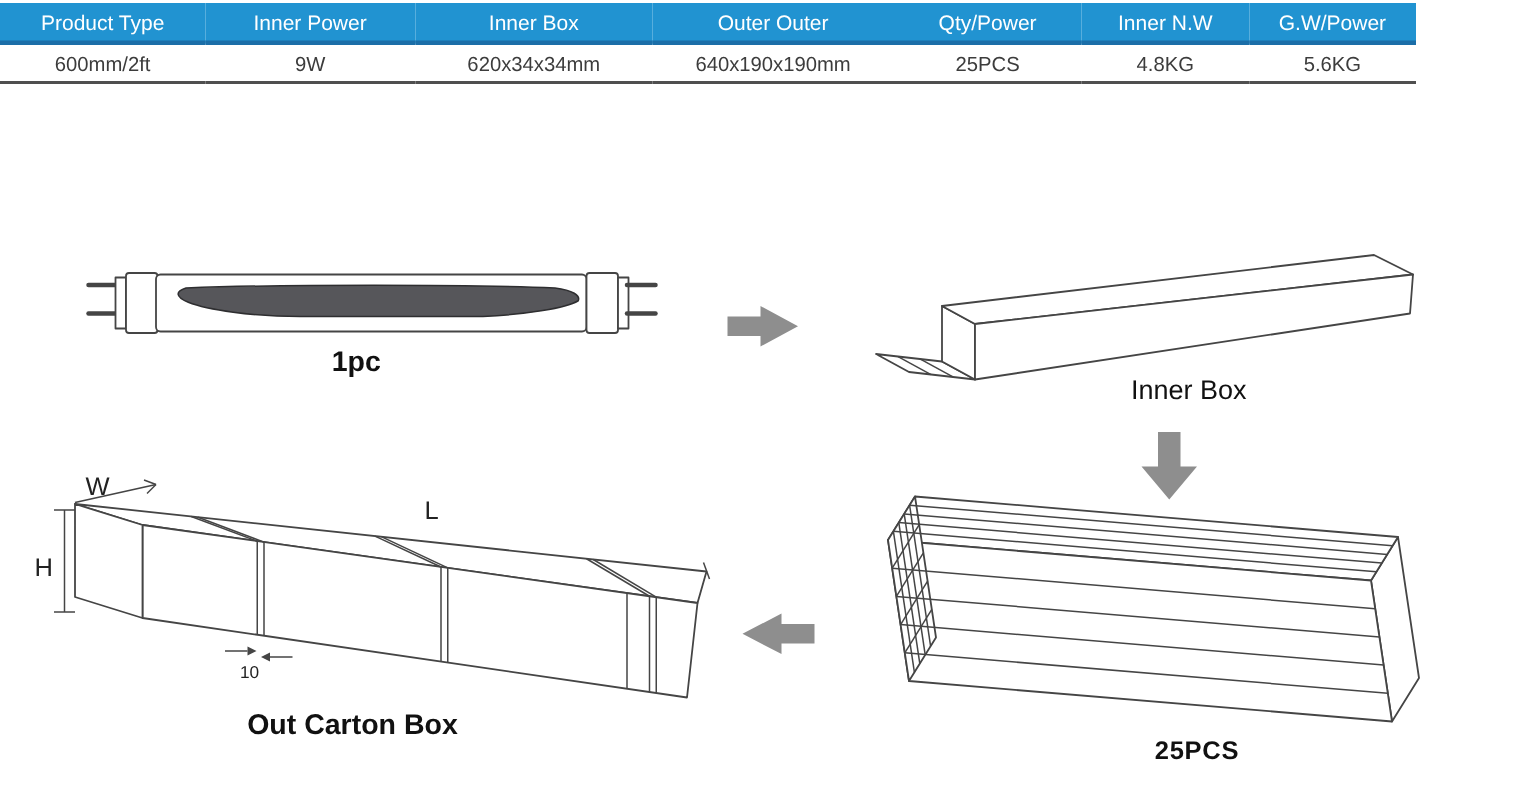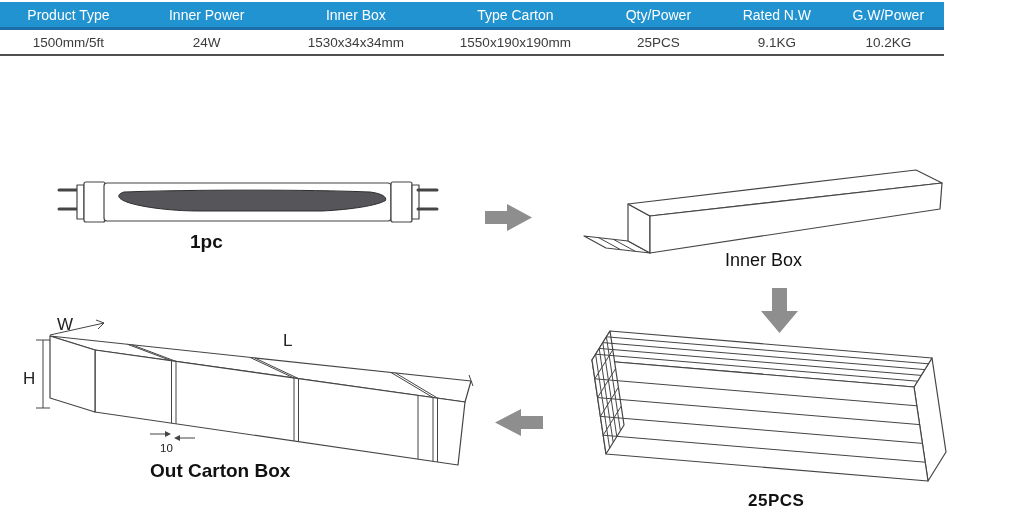--- a/index.html
+++ b/index.html
@@ -15,25 +15,25 @@
   
   svg.diagram{position:absolute;left:0;top:0;}
   .face{fill:#ffffff;stroke:#454545;stroke-width:1.2;stroke-linejoin:round;}
   .ln{fill:none;stroke:#454545;stroke-width:1.1;stroke-linejoin:round;stroke-linecap:round;}
   .thin{fill:none;stroke:#454545;stroke-width:1;}
   .arrow{fill:#8e8e8e;}
   .dimhead{fill:#454545;stroke:none;}
   svg text{font-family:"Liberation Sans",sans-serif;fill:#222;}
   .dim-letter{font-size:17px;}
   .dim-small{font-size:11.5px;}
-  .diag-label{position:absolute;color:#111;text-align:left;}
+  .diag-label{position:absolute;color:#111;text-align:center;}
   .lbl-1pc{left:190px;top:231px;width:95px;font-size:19px;font-weight:600;}
   .lbl-inner{left:725px;top:250px;width:135px;font-size:18px;font-weight:500;}
   .lbl-25pcs{left:748px;top:491px;width:100px;font-size:17px;font-weight:700;letter-spacing:.5px;}
-  .lbl-carton{left:150px;top:460px;width:170px;font-size:19px;font-weight:600;}
+  .lbl-carton{left:150px;top:473px;width:170px;font-size:19px;font-weight:600;}
 </style>
 </head>
 <body>
 
 <div class="page">
 
   <table class="spec">
     <colgroup>
       <col style="width:14.5%">
         <col style="width:14.8%">
@@ -41,35 +41,35 @@
       <col style="width:17%">
         <col style="width:13.3%">
         <col style="width:11.8%">
         <col style="width:11.8%">
     </colgroup>
     <thead>
       <tr>
         <th>Product Type</th>
         <th>Inner Power</th>
         <th>Inner Box</th>
-        <th>Type Carton</th>
+        <th>Outer Outer</th>
         <th>Qty/Power</th>
-        <th>Rated N.W</th>
+        <th>Inner N.W</th>
         <th>G.W/Power</th>
       </tr>
     </thead>
     <tbody>
       <tr>
-        <td>1500mm/5ft</td>
-        <td>24W</td>
-        <td>1530x34x34mm</td>
-        <td>1550x190x190mm</td>
+        <td>600mm/2ft</td>
+        <td>9W</td>
+        <td>620x34x34mm</td>
+        <td>640x190x190mm</td>
         <td>25PCS</td>
-        <td>9.1KG</td>
-        <td>10.2KG</td>
+        <td>4.8KG</td>
+        <td>5.6KG</td>
       </tr>
     </tbody>
   </table>
 
   <svg class="diagram" width="1020" height="528" viewBox="0 0 1020 528">
 
     <g>
       <line class="ln" style="stroke-width:3" x1="59" y1="190" x2="78" y2="190"></line>
       <line class="ln" style="stroke-width:3" x1="59" y1="209" x2="78" y2="209"></line>
       <rect class="face" x="77" y="185" width="7" height="34"></rect>

